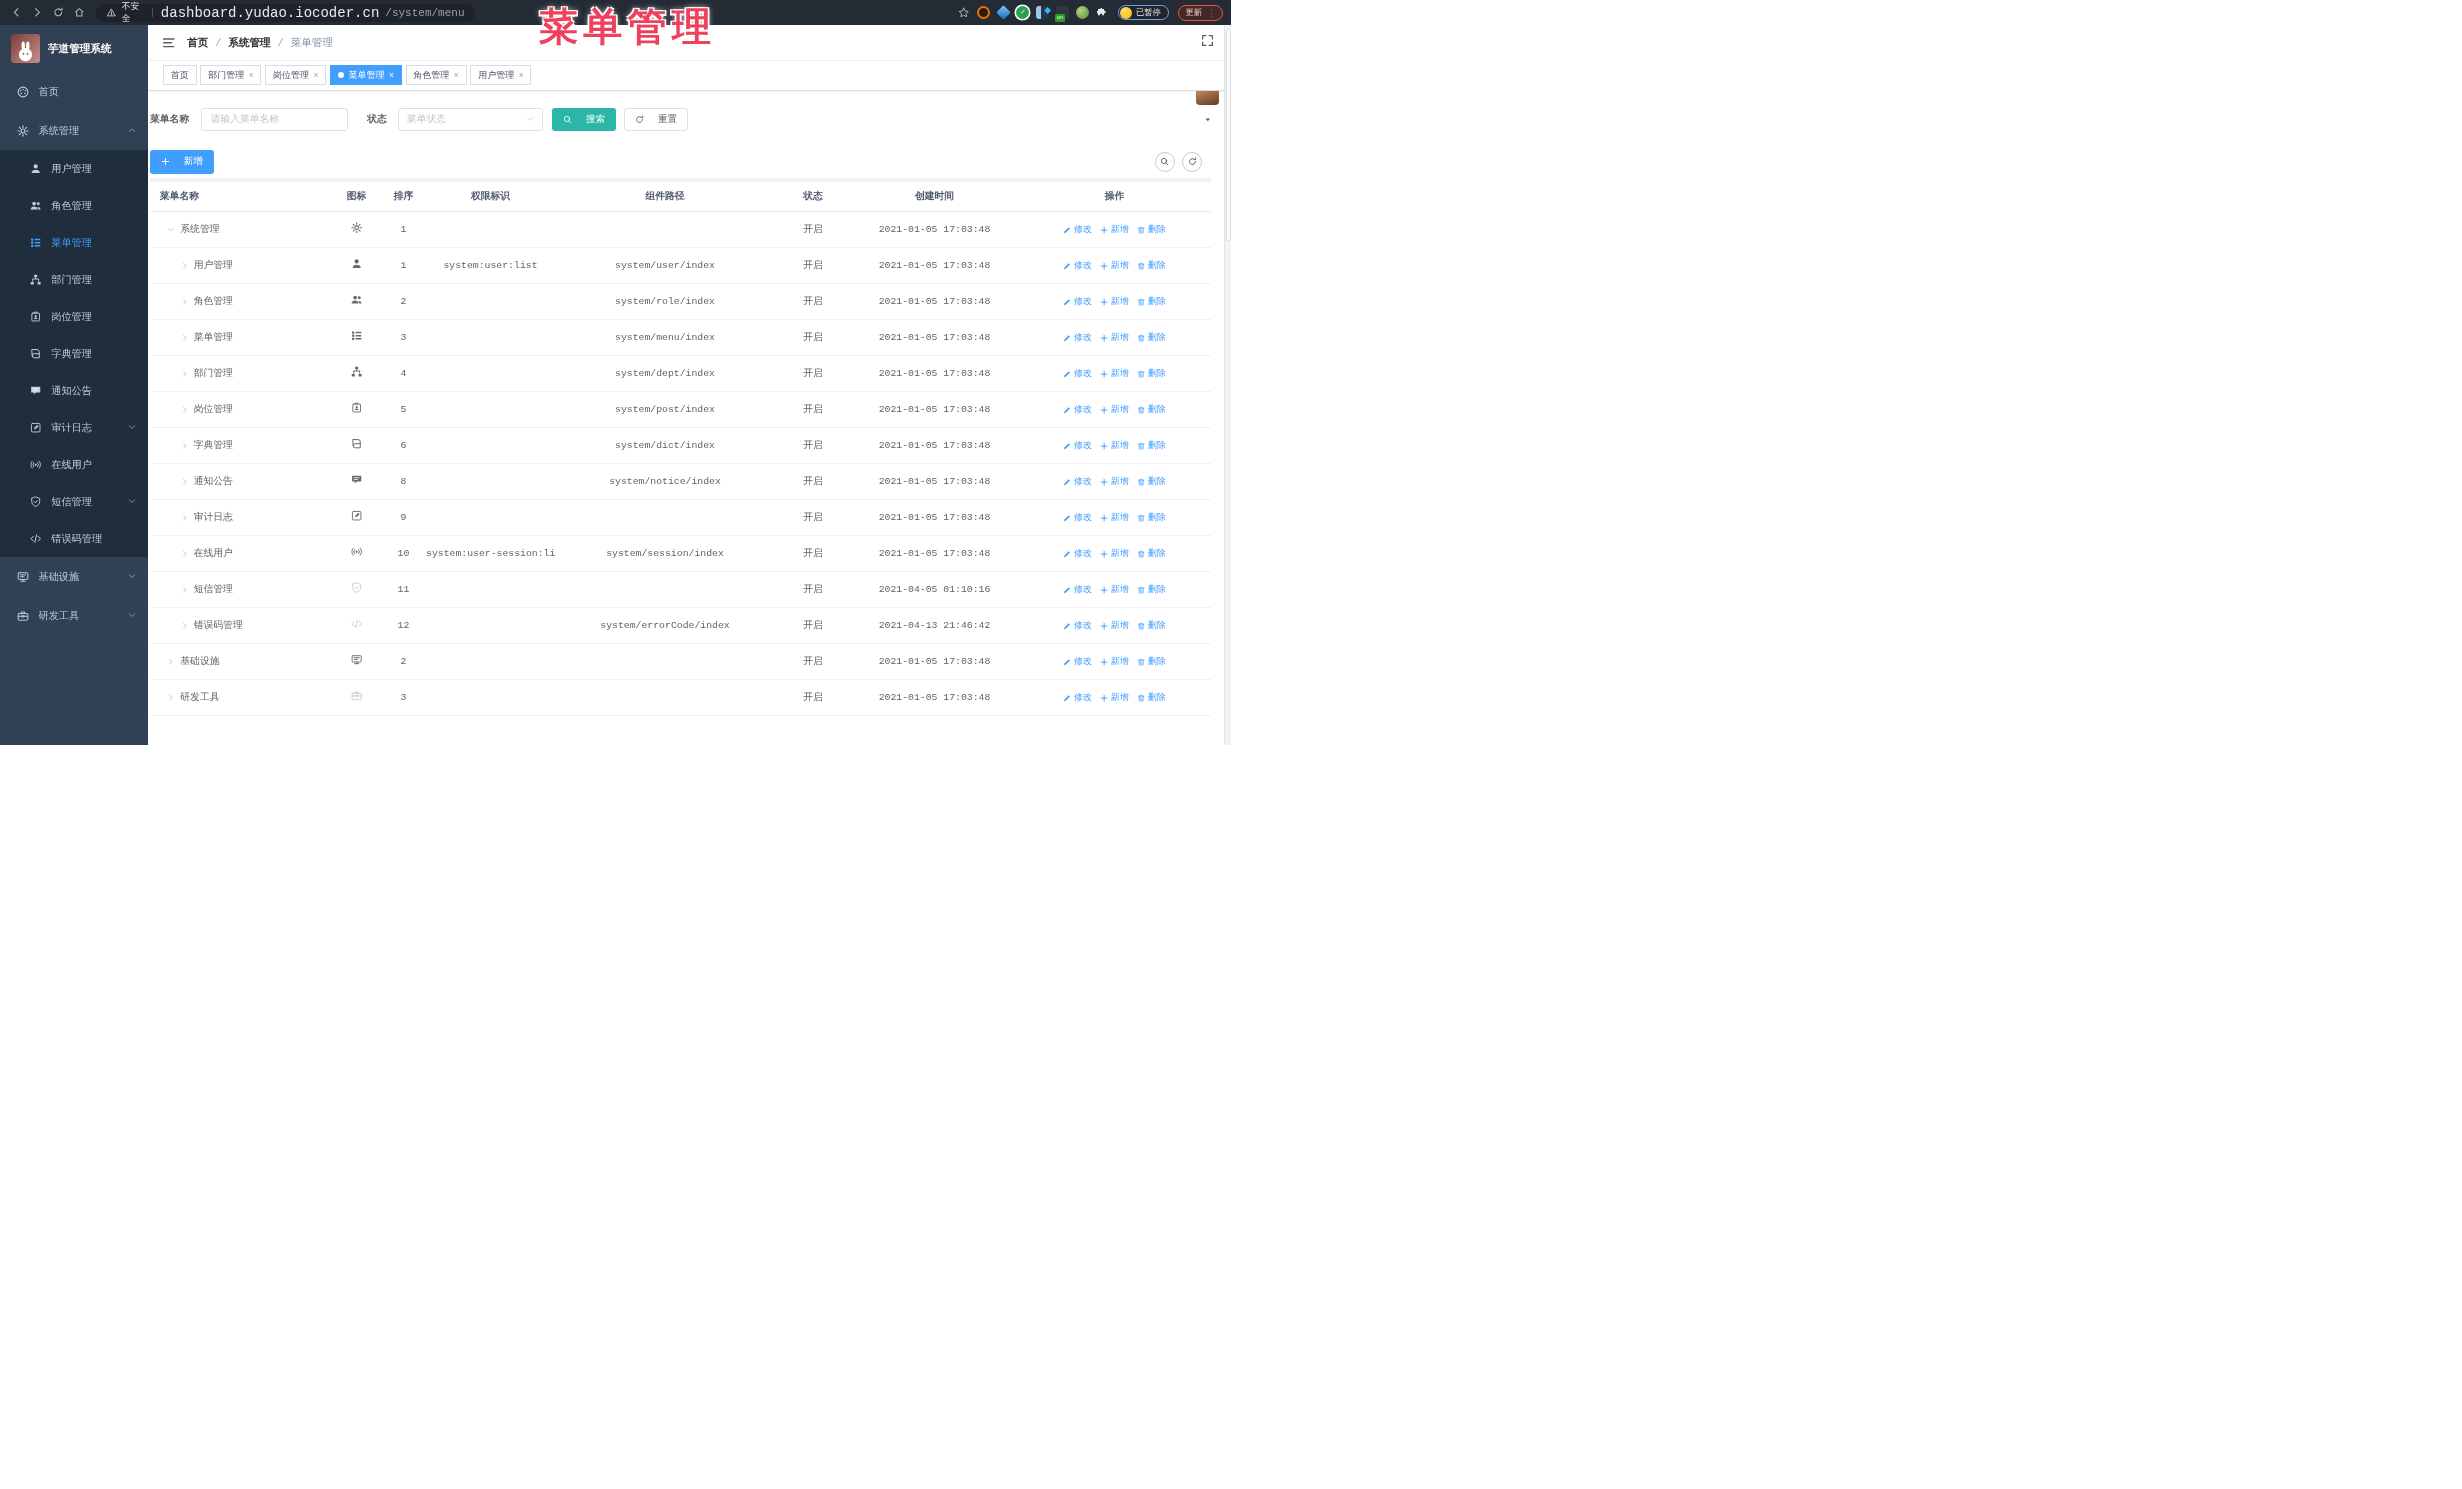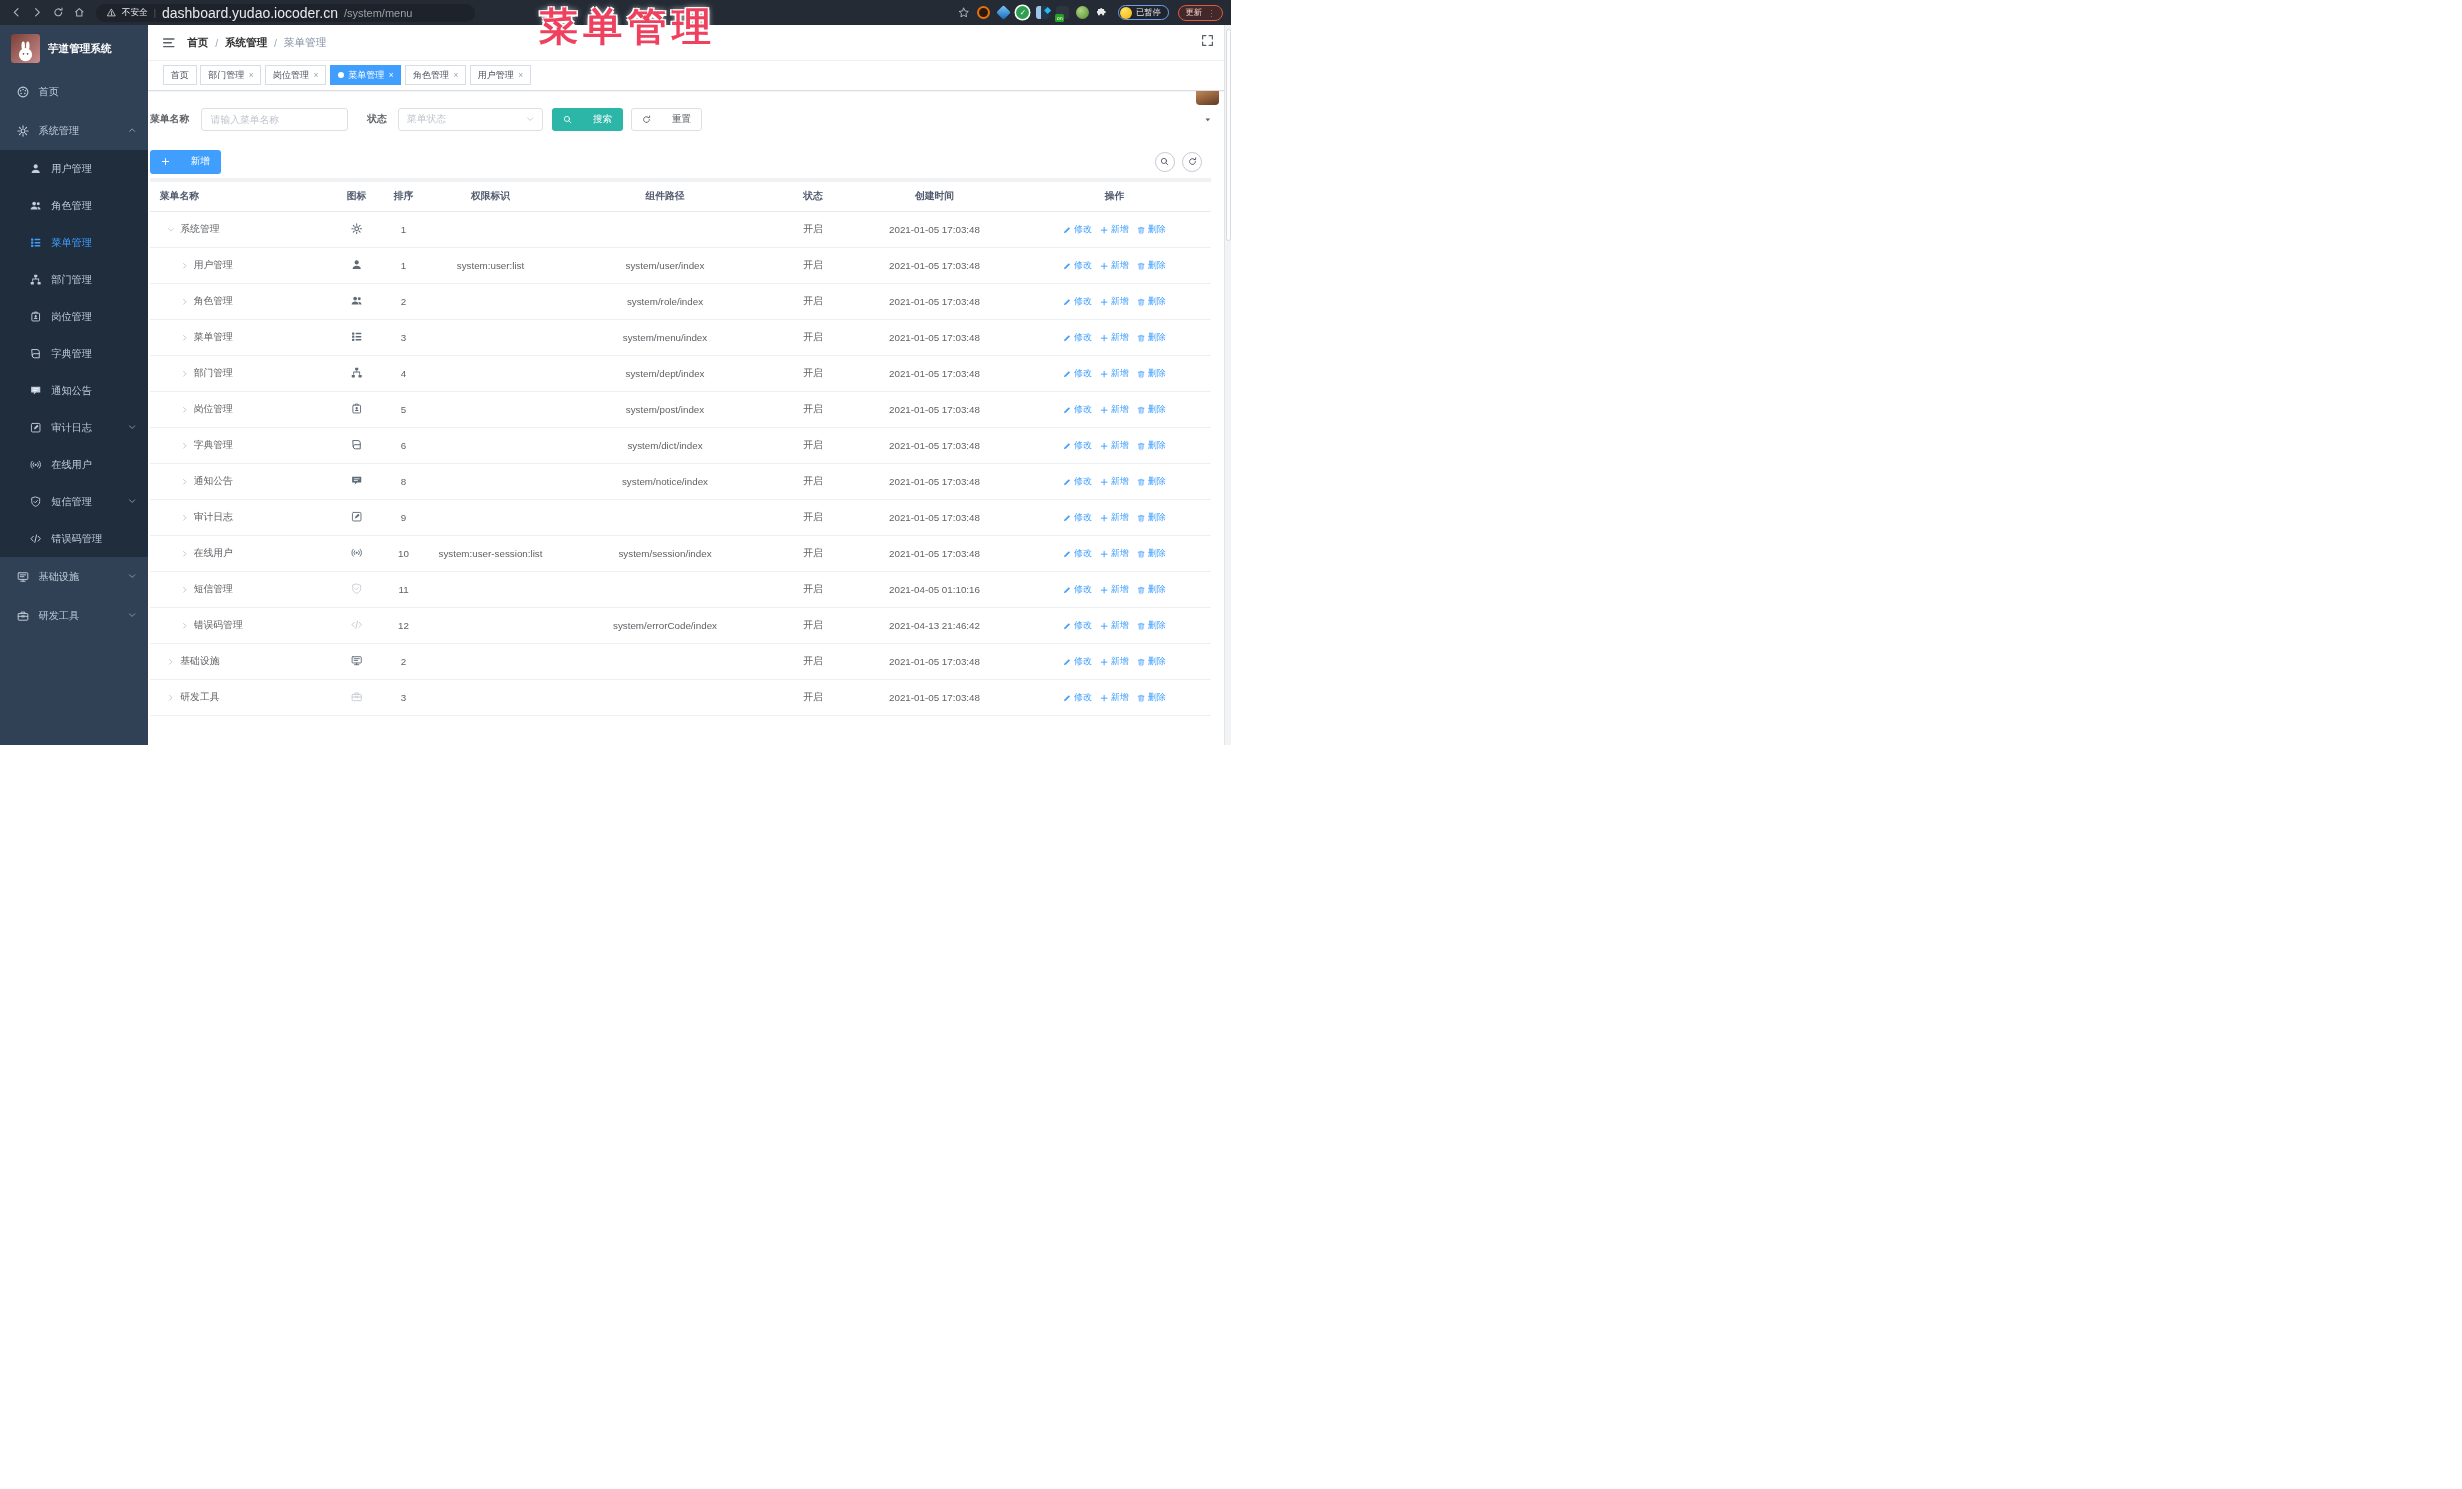--- a/index.html
+++ b/index.html
@@ -1,18 +1,18 @@
 <!DOCTYPE html>
 <html style="font-size:12px"><head>
 <meta charset="utf-8">
 <style>
   * { margin:0; padding:0; box-sizing:border-box; }
   html,body { width:1231px; height:745px; overflow:hidden; background:#fff;
     font-family:"Liberation Sans","DejaVu Sans",sans-serif; }
-  .stage { position:relative; width:1231px; height:745px; }
+  .stage { position:relative; width:1231px; height:745px;font-family:Liberation Mono, monospace; }
 
   
   .browser-bar { height:25px; background:#252b35; display:flex; align-items:center;
     padding:0 7.6px; gap:3px; position:relative; z-index:5; }
   .nav-btn { width:18px; height:18px; display:flex; align-items:center; justify-content:center;
     color:#aeb4bc; flex:0 0 auto; }
   .nav-btn svg { width:10.6px; height:10.6px; }
   .url-pill { height:18px; width:379px; margin-left:4.5px; background:#1d222b; border-radius:9px;
     display:flex; align-items:center; padding:0 10.6px; gap:6px; color:#e8eaed; font-size:8.7px; }
   .url-pill .warn { color:#dadce0; display:flex; }
@@ -104,21 +104,21 @@
   .content { padding-left:2px; }
   .search-row { margin-top:17.4px; display:flex; align-items:center; font-size:9.8px; color:#606266; }
   .f-label { font-weight:bold; color:#606266; }
   .inp { width:147px; height:23px; border:0.8px solid #dcdfe6; border-radius:3px; margin-left:11.4px;
     padding:0 9px; font-size:9.8px; color:#606266; outline:none; font-family:inherit; }
   .inp::placeholder { color:#bfc4cc; }
   .lbl-status { margin-left:19.7px; font-weight:bold; }
   .select { width:145px; height:23px; border:0.8px solid #dcdfe6; border-radius:3px; margin-left:11.4px;
     display:flex; align-items:center; justify-content:space-between; padding:0 7.6px; color:#bfc4cc; cursor:pointer; }
   .select svg { width:8.3px; height:8.3px; color:#c0c4cc; }
-  .btn { height:23px; border-radius:3px; display:flex; align-items:center; gap:21px; padding:0 9.8px;
+  .btn { height:23px; border-radius:3px; display:flex; align-items:center; gap:14px; padding:0 9.8px;
     font-size:9.5px; cursor:pointer; border:0.8px solid transparent; }
   .btn svg { width:9px; height:9px; }
   .btn-search { margin-left:9px; background:#2bb6a8; color:#fff; }
   .btn-reset { margin-left:8.3px; background:#fff; border-color:#dcdfe6; color:#606266; }
 
   .toolbar-row { margin-top:19px; width:1061px; display:flex; align-items:center; }
   .btn-add { height:24px; background:#409eff; color:#fff; }
   .circle-group { margin-left:auto; display:flex; gap:7.6px; margin-right:9px; }
   .circle-btn { width:19.7px; height:19.7px; border-radius:50%; border:0.8px solid #c6cad1; background:#fff;
     display:flex; align-items:center; justify-content:center; color:#4a5260; cursor:pointer; }

